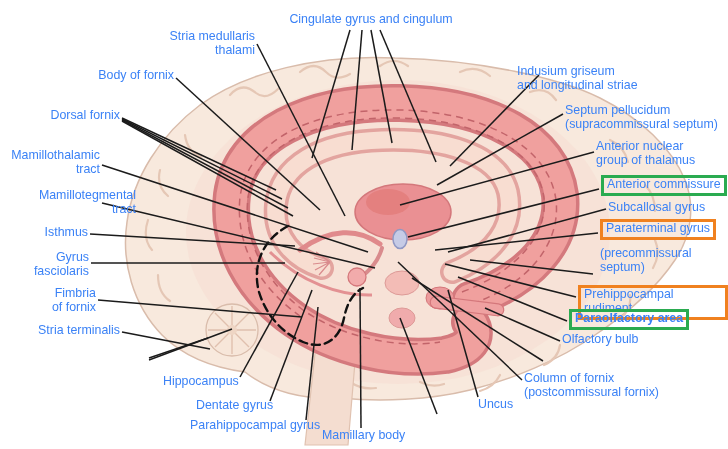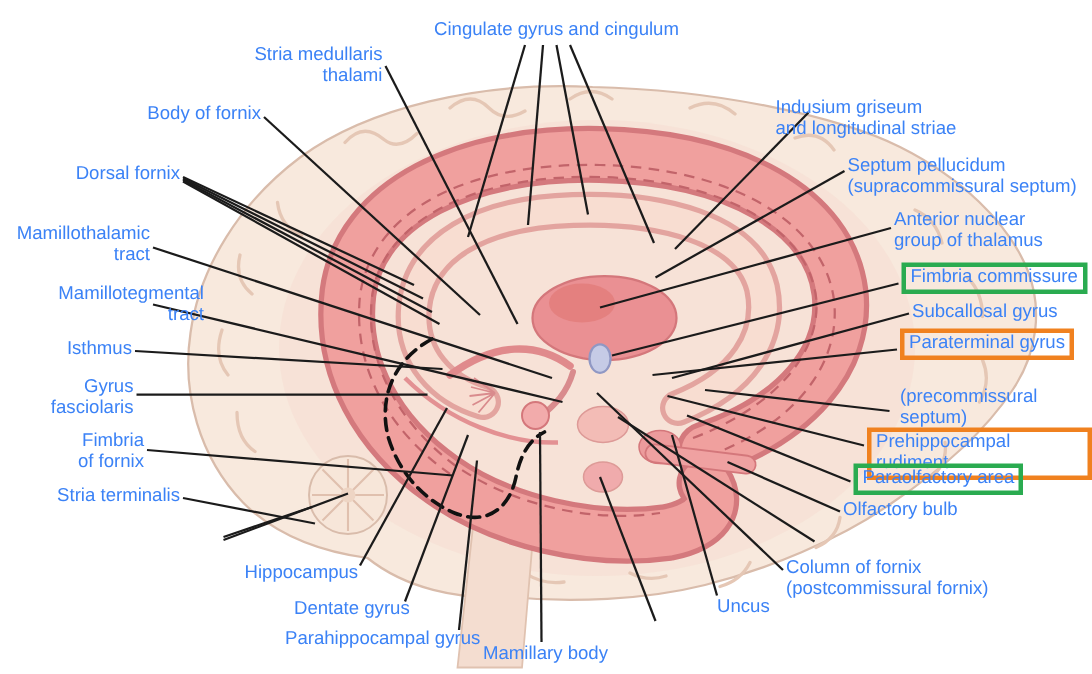--- a/index.html
+++ b/index.html
@@ -4,21 +4,21 @@
 <style>
   html,body{margin:0;padding:0;background:#fff;}
   .stage{position:relative;width:728px;height:449px;background:#ffffff;overflow:hidden;
          font-family:"Liberation Sans",sans-serif;}
   .stage svg{position:absolute;left:0;top:0;}
   #labels{position:absolute;left:0;top:0;width:728px;height:449px;pointer-events:none;}
   .lbl{position:absolute;font-size:12.4px;line-height:1.12;color:#3b82f6;white-space:pre-line;}
   .lbl.right{transform:translateX(-100%);text-align:right;}
   .lbl.center{transform:translateX(-50%);text-align:center;}
   .boxed{display:inline-block;border:3px solid;padding:0 3px 1px 3px;background:transparent;}
-  .sub{margin-top:18px;}
+  .sub{margin-top:7px;}
 </style>
 </head>
 <body>
 
 <div class="stage">
 
   <svg width="728" height="449" viewBox="0 0 728 449">
 
     <path d="M 395 58
          C 320 54 245 72 200 105
@@ -186,23 +186,23 @@
       <div class="lbl left" style="left: 196px; top: 399px;"><span>Dentate gyrus</span></div>
       <div class="lbl left" style="left: 190px; top: 419px;"><span>Parahippocampal gyrus</span></div>
       <div class="lbl left" style="left: 322px; top: 429px;"><span>Mamillary body</span></div>
       <div class="lbl left" style="left: 478px; top: 398px;"><span>Uncus</span></div>
       <div class="lbl left" style="left: 517px; top: 65px;"><span>Indusium griseum
 and longitudinal striae</span></div>
       <div class="lbl left" style="left: 565px; top: 104px;"><span>Septum pellucidum
 (supracommissural septum)</span></div>
       <div class="lbl left" style="left: 596px; top: 140px;"><span>Anterior nuclear
 group of thalamus</span></div>
-      <div class="lbl left" style="left: 601px; top: 175px;"><span class="boxed" style="border-color: rgb(42, 171, 80);">Fimbria commissure</span></div>
+      <div class="lbl left" style="left: 601px; top: 175px;"><span class="boxed" style="border-color: rgb(42, 171, 80);">Anterior commissure</span></div>
       <div class="lbl left" style="left: 608px; top: 201px;"><span>Subcallosal gyrus</span></div>
       <div class="lbl left" style="left: 600px; top: 219px;"><span class="boxed" style="border-color: rgb(240, 129, 31);">Paraterminal gyrus</span><div class="sub">(precommissural
 septum)</div></div>
       <div class="lbl left" style="left: 578px; top: 285px;"><span class="boxed" style="border-color: rgb(240, 129, 31);">Prehippocampal rudiment</span></div>
-      <div class="lbl left" style="left: 569px; top: 309px;"><span class="boxed" style="border-color: rgb(42, 171, 80);">Paraolfactory area</span></div>
+      <div class="lbl left" style="left: 569px; top: 309px; font-weight: bold;"><span class="boxed" style="border-color: rgb(42, 171, 80);">Paraolfactory area</span></div>
       <div class="lbl left" style="left: 562px; top: 333px;"><span>Olfactory bulb</span></div>
       <div class="lbl left" style="left: 524px; top: 372px;"><span>Column of fornix
 (postcommissural fornix)</span></div>
     </div>
 </div>
 
 </body></html>

